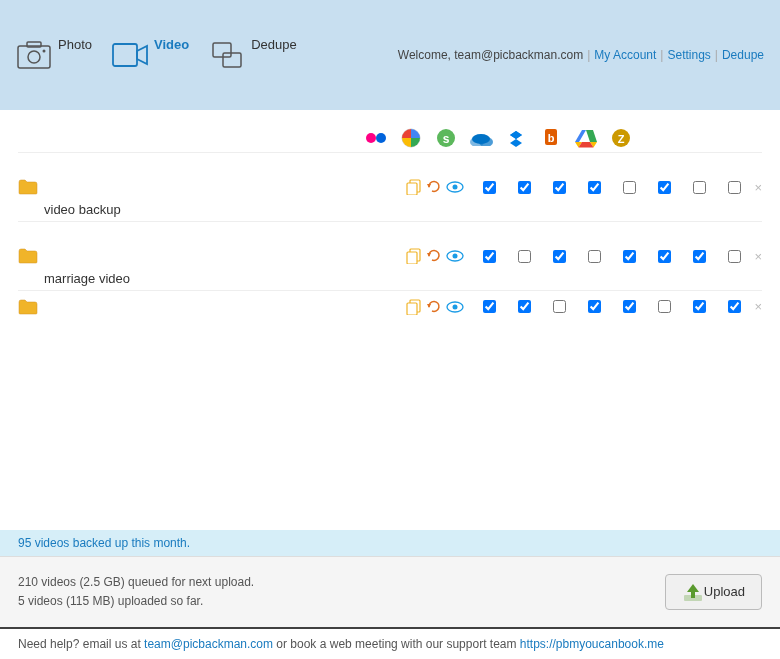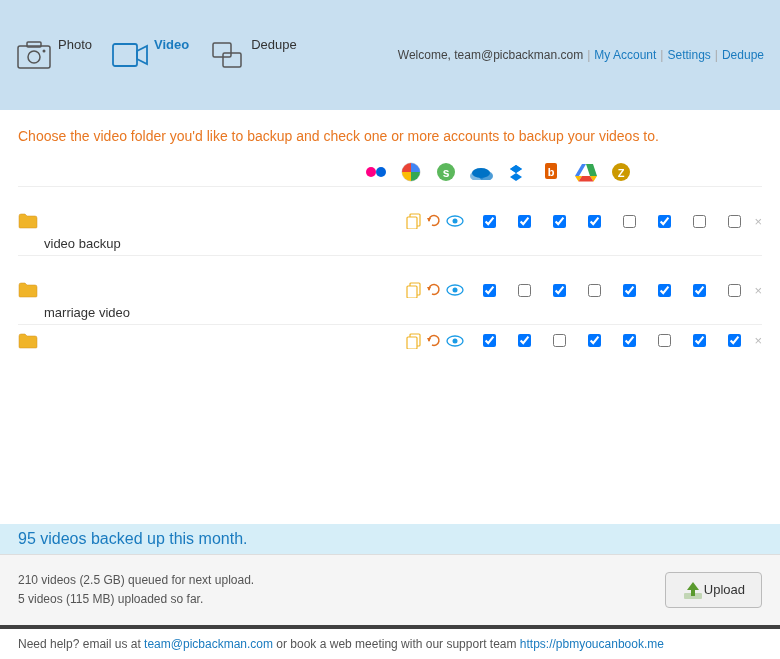--- a/index.html
+++ b/index.html
@@ -31,28 +31,28 @@
     .folder-row { display: flex; align-items: center; padding: 4px 0; border-top: 1px solid #eee; min-height: 32px; }
     .folder-icon { margin-right: 6px; font-size: 16px; }
     .folder-name { font-size: 13px; color: #333; flex: 1; min-width: 180px; margin-top: 45px; }
     .row-actions { display: flex; align-items: center; gap: 4px; margin-left: auto; margin-right: 8px; }
     .checkboxes { display: flex; align-items: center; gap: 0; }
     .cb-cell { width: 35px; display: flex; justify-content: center; align-items: center; }
     .cb-cell input[type=checkbox] { width: 13px; height: 13px; cursor: pointer; }
     .x-btn { color: #bbb; font-size: 13px; cursor: pointer; margin-left: 2px; }
 
     
-    .status-bar { background: #d6eef8; padding: 6px 18px; font-size: 16px; color: #1a7bbf; }
+    .status-bar { background: #d6eef8; padding: 6px 18px; font-size: 12px; color: #1a7bbf; }
     .footer { background: #f5f5f5; padding: 16px 18px; display: flex; justify-content: space-between; align-items: center; border-top: 1px solid #ddd; }
     .footer-text { font-size: 12px; color: #555; line-height: 1.6; }
     .upload-btn { display: flex; align-items: center; background: #f0f0f0; border: 1px solid #bbb; border-radius: 4px; padding: 6px 16px; cursor: pointer; font-size: 13px; color: #333; }
     .upload-btn-icon { color: #5a9a2e; font-size: 18px; }
 
     
-    .help-bar { background: #fff; padding: 8px 18px; font-size: 12px; color: #555; border-top: 4px solid #404040; }
+    .help-bar { background: #fff; padding: 8px 18px; font-size: 12px; color: #555; border-top: 2px solid #404040; }
     .help-bar a { color: #1a7bbf; text-decoration: none; }
 
     
     svg { display: block; }
   </style>
 </head>
 <body>
 
 <div class="header">
   <div class="nav-icons">
@@ -99,21 +99,20 @@
     <a href="#">My Account</a>
     <span class="sep">|</span>
     <a href="#">Settings</a>
     <span class="sep">|</span>
     <a href="#">Dedupe</a>
   </div>
 </div>
 
 <div class="main">
 
-  <p class="instruction">Choose the video folder you'd like to backup and check one or more accounts to backup your videos to.</p>
 
 
   <div class="table-wrapper">
 
     <div class="service-header">
 
       <div class="svc-icon-cell">
         <svg width="22" height="14" viewBox="0 0 22 14">
           <circle cx="6" cy="7" r="5" fill="#ff0084"></circle>
           <circle cx="16" cy="7" r="5" fill="#0063dc"></circle>

